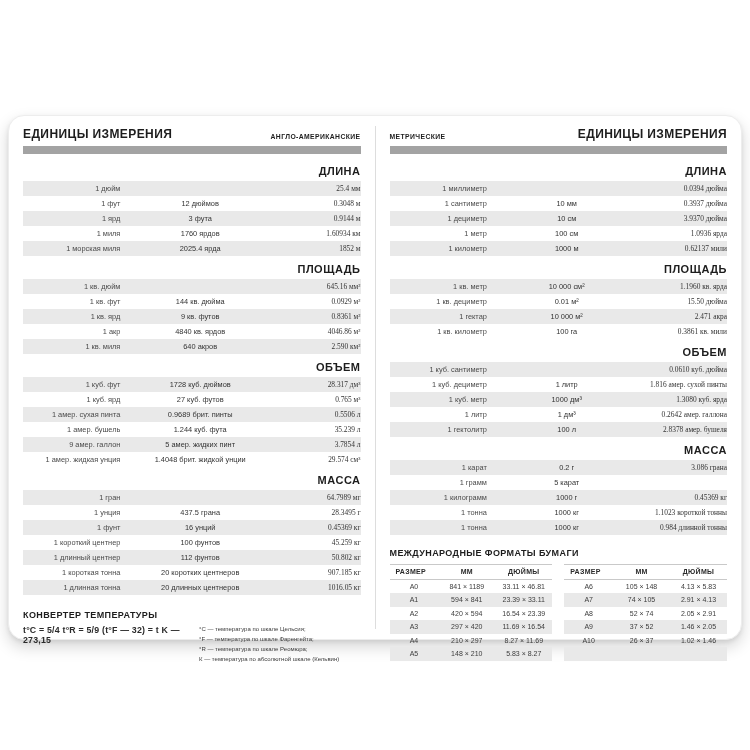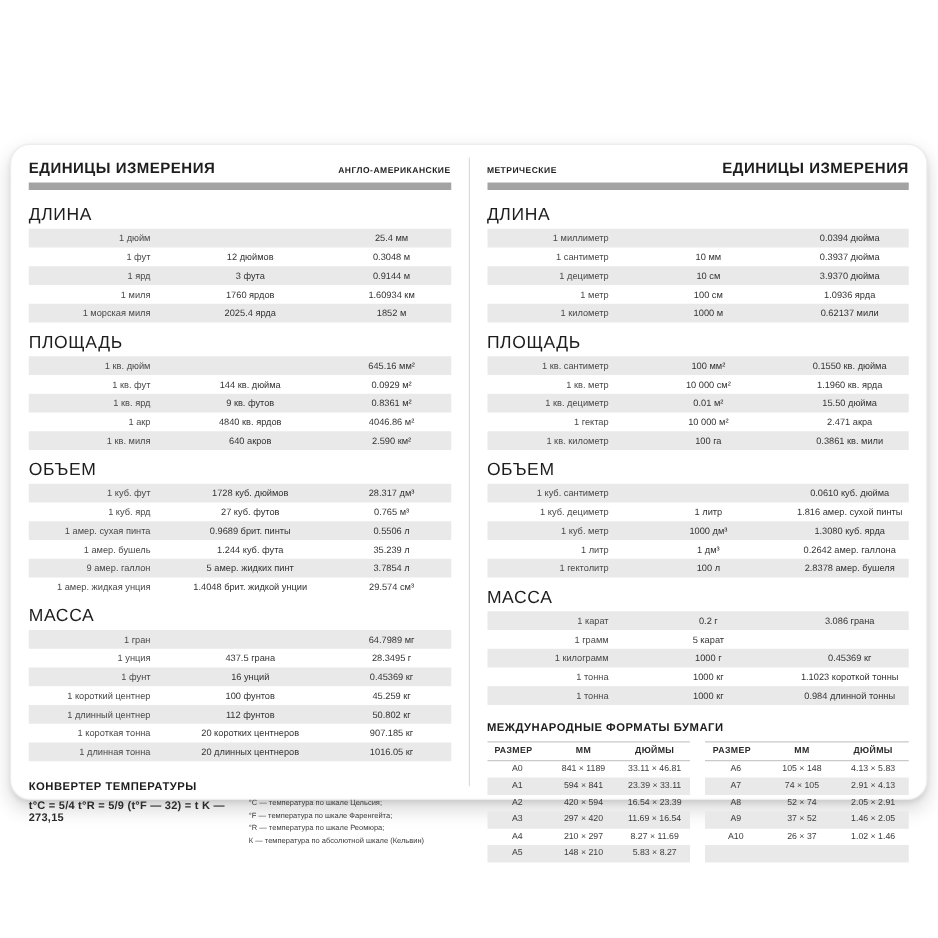--- a/index.html
+++ b/index.html
@@ -5,32 +5,32 @@
   html,body{margin:0;padding:0;background:#ffffff;}
   .viewport{position:relative;width:750px;height:750px;background:#ffffff;overflow:hidden;
             font-family:"Liberation Sans",sans-serif;color:#1d1d1d;}
   .card{position:absolute;left:8px;top:115px;width:734px;height:525px;background:#ffffff;
         border:1px solid #ededed;border-radius:16px;
         box-shadow:0 7px 16px rgba(0,0,0,.16),0 2px 4px rgba(0,0,0,.08);
         display:flex;box-sizing:border-box;}
   .page{flex:1 1 0;display:flex;flex-direction:column;box-sizing:border-box;padding:11px 14px 13px 14px;min-width:0;}
   .gutter{width:1px;background:#dddddd;margin:10px 0;}
   .page-header{display:flex;justify-content:space-between;align-items:flex-end;
-               border-bottom:6px solid #a3a3a3;padding-bottom:5px;margin-bottom:6px;}
+               border-bottom:8px solid #a3a3a3;padding-bottom:5px;margin-bottom:6px;}
   .page-title{font-size:12px;font-weight:bold;letter-spacing:.4px;}
   .page-subtitle{font-size:6.8px;font-weight:bold;letter-spacing:.4px;padding-bottom:1px;}
   .section{margin-bottom:7px;}
-  .section-title{font-size:14px;font-weight:normal;letter-spacing:.5px;margin:5px 0 4px 0;}
+  .section-title{font-size:11px;font-weight:bold;letter-spacing:.5px;margin:5px 0 4px 0;text-align:right;}
   .u-table{width:100%;}
   .u-row{display:grid;grid-template-columns:33% 39% 28%;height:15px;align-items:center;
          font-size:7.4px;color:#3c3c3c;}
   .u-row:nth-child(odd){background:#e9e9e9;}
   .u-row .c0{text-align:right;padding-right:14px;color:#4a4a4a;}
   .u-row .c1{text-align:center;color:#333;}
-  .u-row .c2{text-align:center;color:#333;}
+  .u-row .c2{text-align:right;color:#333;font-family:Liberation Serif, serif;}
   .temp-block{margin-top:auto;padding-top:8px;}
   .temp-title{font-size:9px;font-weight:bold;letter-spacing:.4px;margin-bottom:5px;}
   .temp-row{display:flex;align-items:flex-start;justify-content:space-between;}
   .temp-formula{font-size:8.8px;font-weight:bold;color:#2a2a2a;flex:1 1 auto;letter-spacing:.2px;}
   .temp-notes{width:172px;font-size:6px;line-height:1.65;color:#3a3a3a;}
   .temp-notes div{white-space:nowrap;}
   .paper-block{margin-top:auto;padding-top:6px;}
   .paper-title{font-size:9px;font-weight:bold;letter-spacing:.4px;margin-bottom:6px;}
   .paper-tables{display:flex;gap:12px;}
   .p-table{flex:1 1 0;min-width:0;}
@@ -238,25 +238,20 @@
                 <div class="c0">1 километр</div>
                 <div class="c1">1000 м</div>
                 <div class="c2">0.62137 мили</div>
               </div>
             </div>
           </div>
           <div class="section">
             <div class="section-title">ПЛОЩАДЬ</div>
             <div class="u-table">
               <div class="u-row">
-                <div class="c0">1 кв. сантиметр</div>
-                <div class="c1">100 мм²</div>
-                <div class="c2">0.1550 кв. дюйма</div>
-              </div>
-              <div class="u-row">
                 <div class="c0">1 кв. метр</div>
                 <div class="c1">10 000 см²</div>
                 <div class="c2">1.1960 кв. ярда</div>
               </div>
               <div class="u-row">
                 <div class="c0">1 кв. дециметр</div>
                 <div class="c1">0.01 м²</div>
                 <div class="c2">15.50 дюйма</div>
               </div>
               <div class="u-row">

